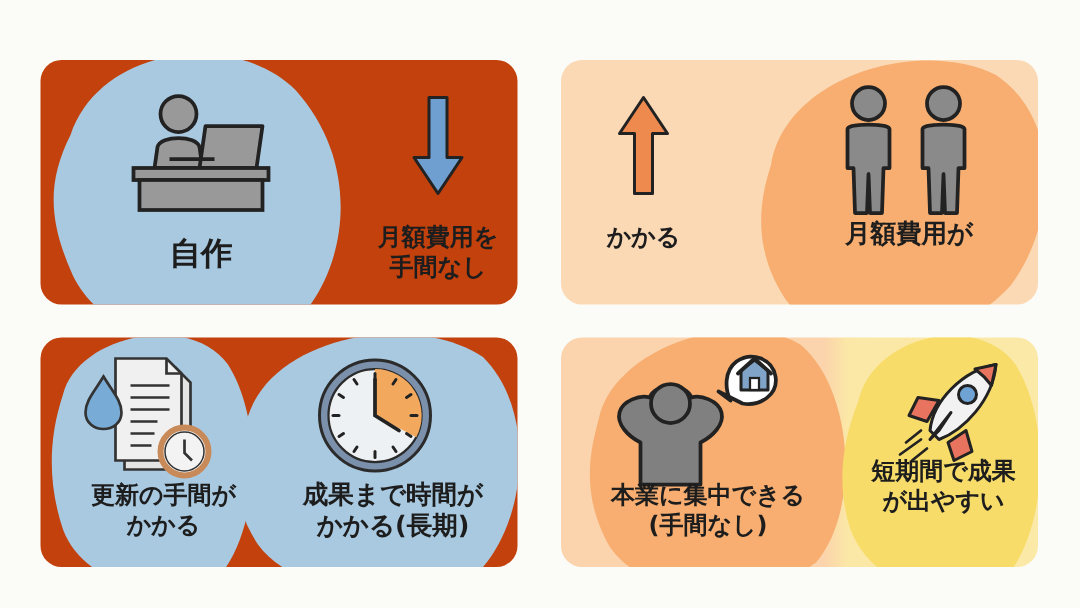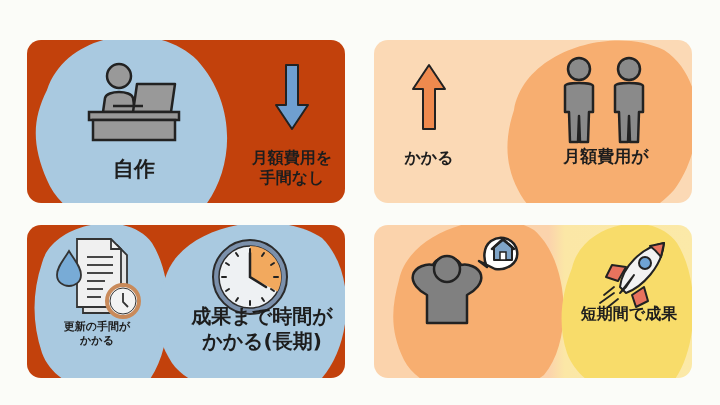--- a/index.html
+++ b/index.html
@@ -102,21 +102,21 @@
       <line x1="32" y1="40" x2="58" y2="40"></line>
         <line x1="32" y1="48" x2="50" y2="48"></line>
       <line x1="32" y1="56" x2="48" y2="56"></line>
         <line x1="32" y1="64" x2="46" y2="64"></line>
     </g>
     <path d="M14 18 C 20 28, 26 34, 26 42 C 26 49, 20 53, 14 53 C 8 53, 2 49, 2 42 C 2 34, 8 28, 14 18 Z" fill="#78abd6" stroke="#333" stroke-width="1.8"></path>
     <circle cx="68" cy="68" r="16" fill="#f3f3f3" stroke="#c98a5a" stroke-width="4"></circle>
     <circle cx="68" cy="68" r="13" fill="none" stroke="#333" stroke-width="1"></circle>
     <path d="M68 60 L68 69 L73 74" fill="none" stroke="#333" stroke-width="1.8"></path>
   </svg>
-  <div class="label" style="left:5px; top:95px; width:130px; font-size:11px;">
+  <div class="label" style="left:17px; top:95px; width:130px; font-size:16px;">
     <div>更新の手間が</div>
     <div>かかる</div>
   </div>
 
   <svg class="icon" style="left:183px; top:12px;" width="80" height="80" viewBox="0 0 80 80">
     <circle cx="40" cy="40" r="37" fill="#7b90ab" stroke="#2b2b2b" stroke-width="2"></circle>
     <circle cx="40" cy="40" r="31" fill="#eef1f3" stroke="#2b2b2b" stroke-width="1.5"></circle>
     <path d="M40 40 L40 9 A31 31 0 0 1 67.5 54.5 Z" fill="#f2a95e"></path>
     <g stroke="#222" stroke-width="2" stroke-linecap="round">
       <line x1="40" y1="12" x2="40" y2="16"></line>
@@ -127,21 +127,21 @@
         <line x1="54" y1="64" x2="52" y2="61"></line>
       <line x1="40" y1="68" x2="40" y2="64"></line>
         <line x1="26" y1="64" x2="28" y2="61"></line>
       <line x1="16" y1="54" x2="19" y2="52"></line>
         <line x1="12" y1="40" x2="16" y2="40"></line>
       <line x1="16" y1="26" x2="19" y2="28"></line>
         <line x1="26" y1="16" x2="28" y2="19"></line>
     </g>
     <path d="M40 16 L40 40 L56 50" fill="none" stroke="#222" stroke-width="2.5" stroke-linecap="round"></path>
   </svg>
-  <div class="label" style="left:150px; top:79px; width:170px; font-size:20px;">
+  <div class="label" style="left:150px; top:95px; width:170px; font-size:17px;">
     <div>成果まで時間が</div>
     <div>かかる(長期)</div>
   </div>
 </div>
 
 <div class="panel bottom-right" style="left:374px; top:225px; width:318px; height:153px;">
   <svg class="blob" style="left:10px; top:-15px;" width="190" height="190" viewBox="0 0 190 190">
     <path d="M15 70 C 25 20, 110 -5, 150 20 C 185 50, 190 130, 160 165 C 120 195, 40 190, 20 150 C 5 120, 8 95, 15 70 Z" fill="#f7ae70"></path>
   </svg>
   <svg class="blob" style="left:178px; top:-12px;" width="150" height="185" viewBox="0 0 150 185">
@@ -149,30 +149,35 @@
   </svg>
 
   <svg class="icon" style="left:25px; top:6px;" width="120" height="95" viewBox="0 0 120 95">
     <path d="M80 30 L88 36 C 84 28, 84 16, 92 10 C 102 3, 116 8, 118 20 C 120 32, 108 40, 96 38 Z" fill="#fff" stroke="#222" stroke-width="2.5" stroke-linejoin="round"></path>
     <path d="M95 16 L104 9 L113 16 L113 29 L95 29 Z" fill="#7fa4c7" stroke="#222" stroke-width="2" stroke-linejoin="round"></path>
     <path d="M93 18 L104 8 L115 18" fill="none" stroke="#222" stroke-width="2.5" stroke-linecap="round" stroke-linejoin="round"></path>
     <rect x="101" y="21" width="6" height="8" fill="#fff" stroke="#222" stroke-width="1.5"></rect>
     <path d="M28 92 L28 64 C 20 60, 12 52, 14 44 C 16 36, 28 32, 34 34 C 38 24, 58 24, 62 34 C 68 32, 80 36, 82 44 C 84 52, 76 60, 68 64 L68 92 Z" fill="#808080" stroke="#222" stroke-width="2.5" stroke-linejoin="round"></path>
     <circle cx="48" cy="38" r="13" fill="#808080" stroke="#222" stroke-width="2.5"></circle>
   </svg>
+  <div class="label" style="left:18px; top:95px; width:160px; font-size:16px;">
+    <div>本業に集中できる</div>
+    <div>(手間なし)</div>
+  </div>
 
   <svg class="icon" style="left:218px; top:12px;" width="80" height="80" viewBox="0 0 80 80">
     <path d="M26 44 L14 40 L20 28 L34 30 Z" fill="#e8735e" stroke="#222" stroke-width="2" stroke-linejoin="round"></path>
     <path d="M40 58 L44 70 L56 64 L52 50 Z" fill="#e8735e" stroke="#222" stroke-width="2" stroke-linejoin="round"></path>
     <path d="M28 50 C 30 30, 50 10, 72 6 C 70 30, 50 50, 34 56 Z" fill="#f2f2f2" stroke="#222" stroke-width="2" stroke-linejoin="round"></path>
     <path d="M72 6 L58 9 C 62 12, 66 16, 69 20 Z" fill="#e8735e" stroke="#222" stroke-width="2" stroke-linejoin="round"></path>
     <circle cx="53" cy="26" r="6" fill="#6fa3d4" stroke="#222" stroke-width="2"></circle>
     <path d="M42 38 L28 56 L34 50 Z" fill="#e8735e" stroke="#222" stroke-width="2" stroke-linejoin="round"></path>
     <g stroke="#222" stroke-width="1.8" stroke-linecap="round">
       <line x1="12" y1="58" x2="22" y2="50"></line>
       <line x1="8" y1="66" x2="22" y2="56"></line>
       <line x1="16" y1="70" x2="26" y2="62"></line>
     </g>
   </svg>
   <div class="label" style="left:192px; top:79px; width:126px; font-size:16px;">
     <div>短期間で成果</div>
+    <div>が出やすい</div>
   </div>
 </div>
 
 </body></html>

